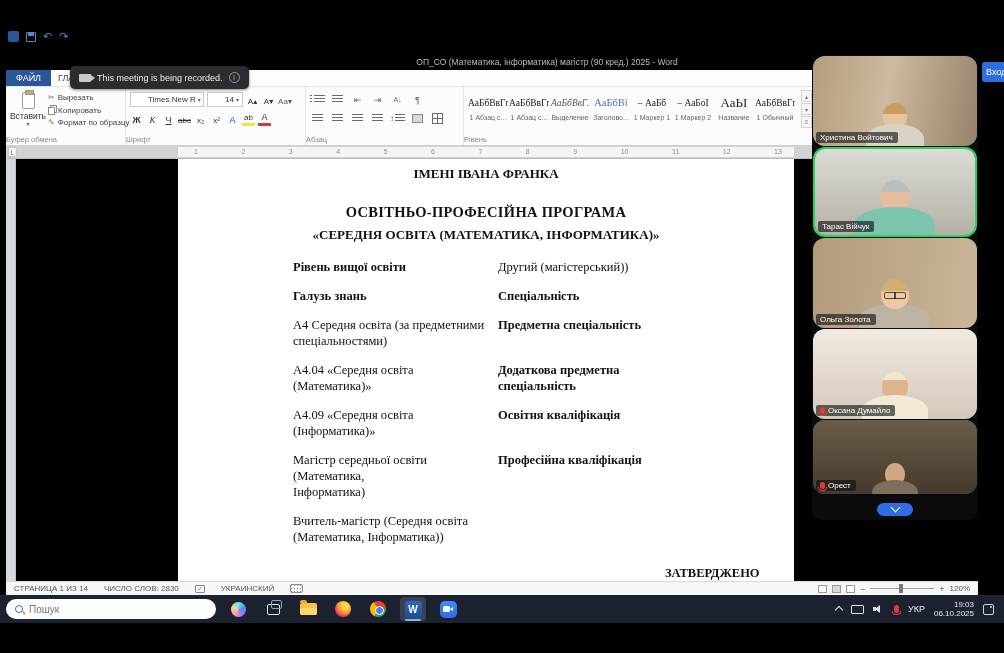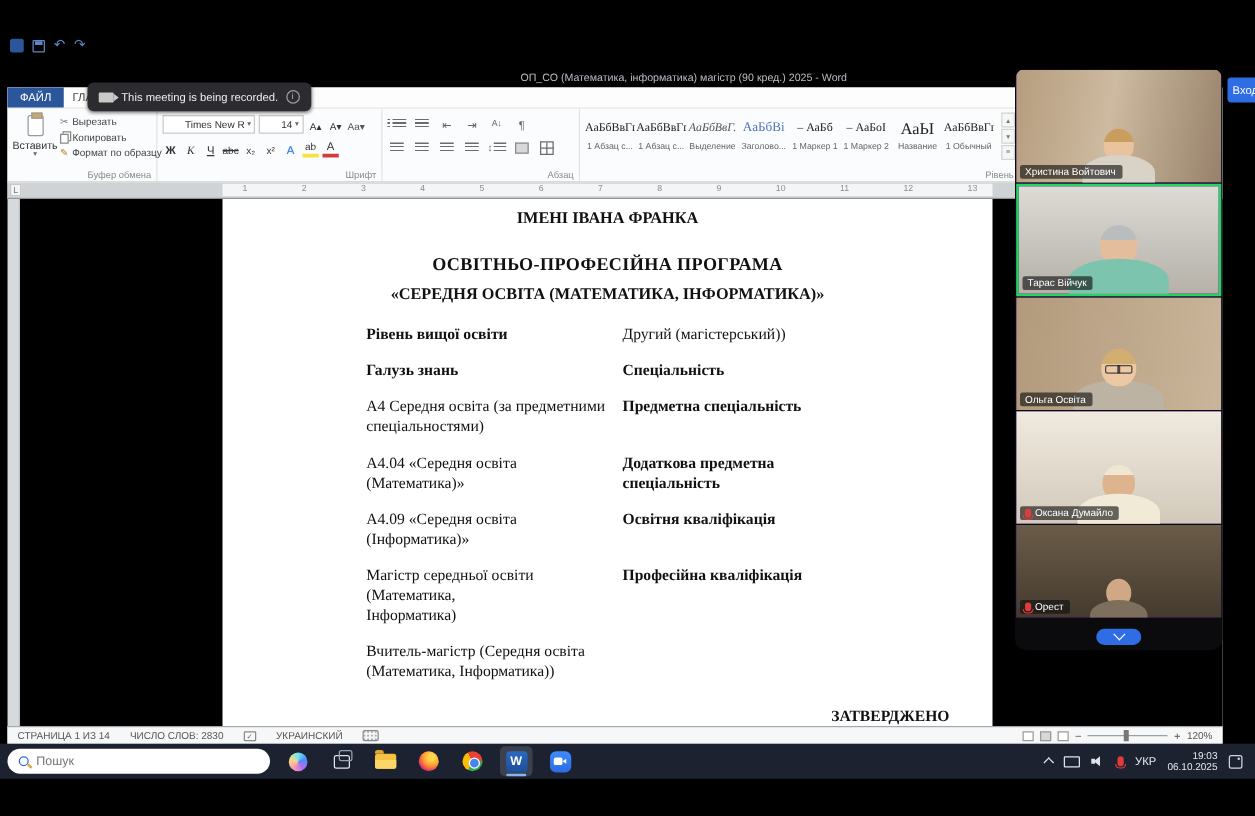--- a/index.html
+++ b/index.html
@@ -16,21 +16,21 @@
   .doc-title{position:absolute;left:150px;right:60px;top:57px;text-align:center;font-size:8.5px;color:#b9bdc4;white-space:nowrap;overflow:hidden}
 
   
   .word-window{position:absolute;left:6px;top:70px;width:972px;height:525px;background:#fff;display:flex;flex-direction:column}
   .tabs-row{height:17px;background:#fdfdfd;border-bottom:1px solid #e3e3e3;display:flex;align-items:stretch}
   .tab-file{background:#2b579a;color:#fff;font-size:9px;padding:3px 10px}
   .tab-home{color:#444;font-size:9px;padding:3px 7px}
 
   .ribbon-body{height:59px;background:#fbfcfd;border-bottom:1px solid #cfcfcf;display:flex;position:relative}
   .rgroup{position:relative;border-right:1px solid #e4e4e4;padding:3px 4px 13px}
-  .glabel{position:absolute;left:0;right:4px;bottom:1px;text-align:right;font-size:7.5px;color:#8a8a8a;white-space:nowrap}
+  .glabel{position:absolute;left:0;right:4px;bottom:1px;text-align:left;font-size:7.5px;color:#8a8a8a;white-space:nowrap}
   .caret{font-size:6px;color:#666;line-height:1}
   .caret::before{content:"▾"}
 
   .g-clip{width:120px;display:flex}
   .paste{width:38px;display:flex;flex-direction:column;align-items:center;font-size:8.5px;color:#333}
   .i-paste{width:13px;height:17px;border:1px solid #9a9a9a;background:#fff;border-radius:2px;position:relative;margin:2px 0}
   .i-paste::before{content:"";position:absolute;left:2px;top:-3px;width:7px;height:3px;background:#c9a86a;border:1px solid #9a9a9a}
   .clip-small{display:flex;flex-direction:column;gap:3px;margin-left:2px;margin-top:3px;font-size:8px;color:#444}
   .csb{display:flex;align-items:center;gap:3px;white-space:nowrap}
   .ci{font-size:8px;color:#777;line-height:1}
@@ -108,21 +108,21 @@
 
   
   .rec-pill{position:absolute;left:70px;top:66px;height:23px;background:#2b2b30;border-radius:5px;display:flex;align-items:center;gap:6px;padding:0 9px;color:#ececec;font-size:9px;box-shadow:0 1px 3px rgba(0,0,0,.5)}
   .rec-cam{width:12px;height:8px;background:#c9c9c9;border-radius:1px;position:relative}
   .rec-cam::after{content:"";position:absolute;right:-4px;top:1px;border-top:3px solid transparent;border-bottom:3px solid transparent;border-left:4px solid #c9c9c9}
   .info-i{width:11px;height:11px;border:1px solid #9a9aa0;border-radius:50%;font-size:7px;color:#b5b5bb;display:flex;align-items:center;justify-content:center}
   .info-i::before{content:"i"}
 
   
   .zoom-panel{position:absolute;left:812px;top:55px;width:166px;height:465px;background:#0b0b0d;border-radius:9px;padding:1px;overflow:hidden}
-  .tile{height:90px;border-radius:0;overflow:hidden;position:relative;margin-bottom:1px;background:#4c1d95}
+  .tile{height:90px;border-radius:12px;overflow:hidden;position:relative;margin-bottom:1px;background:#15803d}
   .tile.active{border:2px solid #27d45c}
   .t5{height:74px}
   .video{position:absolute;inset:0}
   .t1 .video{background:linear-gradient(100deg,#b59c7e,#cdbaa0 45%,#97816a)}
   .t2 .video{background:linear-gradient(#dddbd5,#b5b1a9)}
   .t3 .video{background:linear-gradient(95deg,#b29a7c,#cab59a)}
   .t4 .video{background:linear-gradient(#f0eadf,#d2c9ba)}
   .t5 .video{background:linear-gradient(#6b5c49,#443a2d)}
   .figure{position:absolute;left:50%;transform:translateX(-50%);bottom:-6px}
   .head{margin:0 auto;border-radius:50% 50% 46% 46%}
@@ -444,21 +444,21 @@
         </div>
     </div>
     <div class="tile t3">
       <div class="video">
           <div class="figure">
             <div class="head"></div>
             <div class="torso"></div>
           </div>
         </div>
       <div class="nametag">
-          <span class="name">Ольга Освіта</span>
+          <span class="name">Ольга Золота</span>
         </div>
     </div>
     <div class="tile t4">
       <div class="video">
           <div class="figure">
             <div class="head"></div>
             <div class="torso"></div>
           </div>
         </div>
       <div class="nametag">

